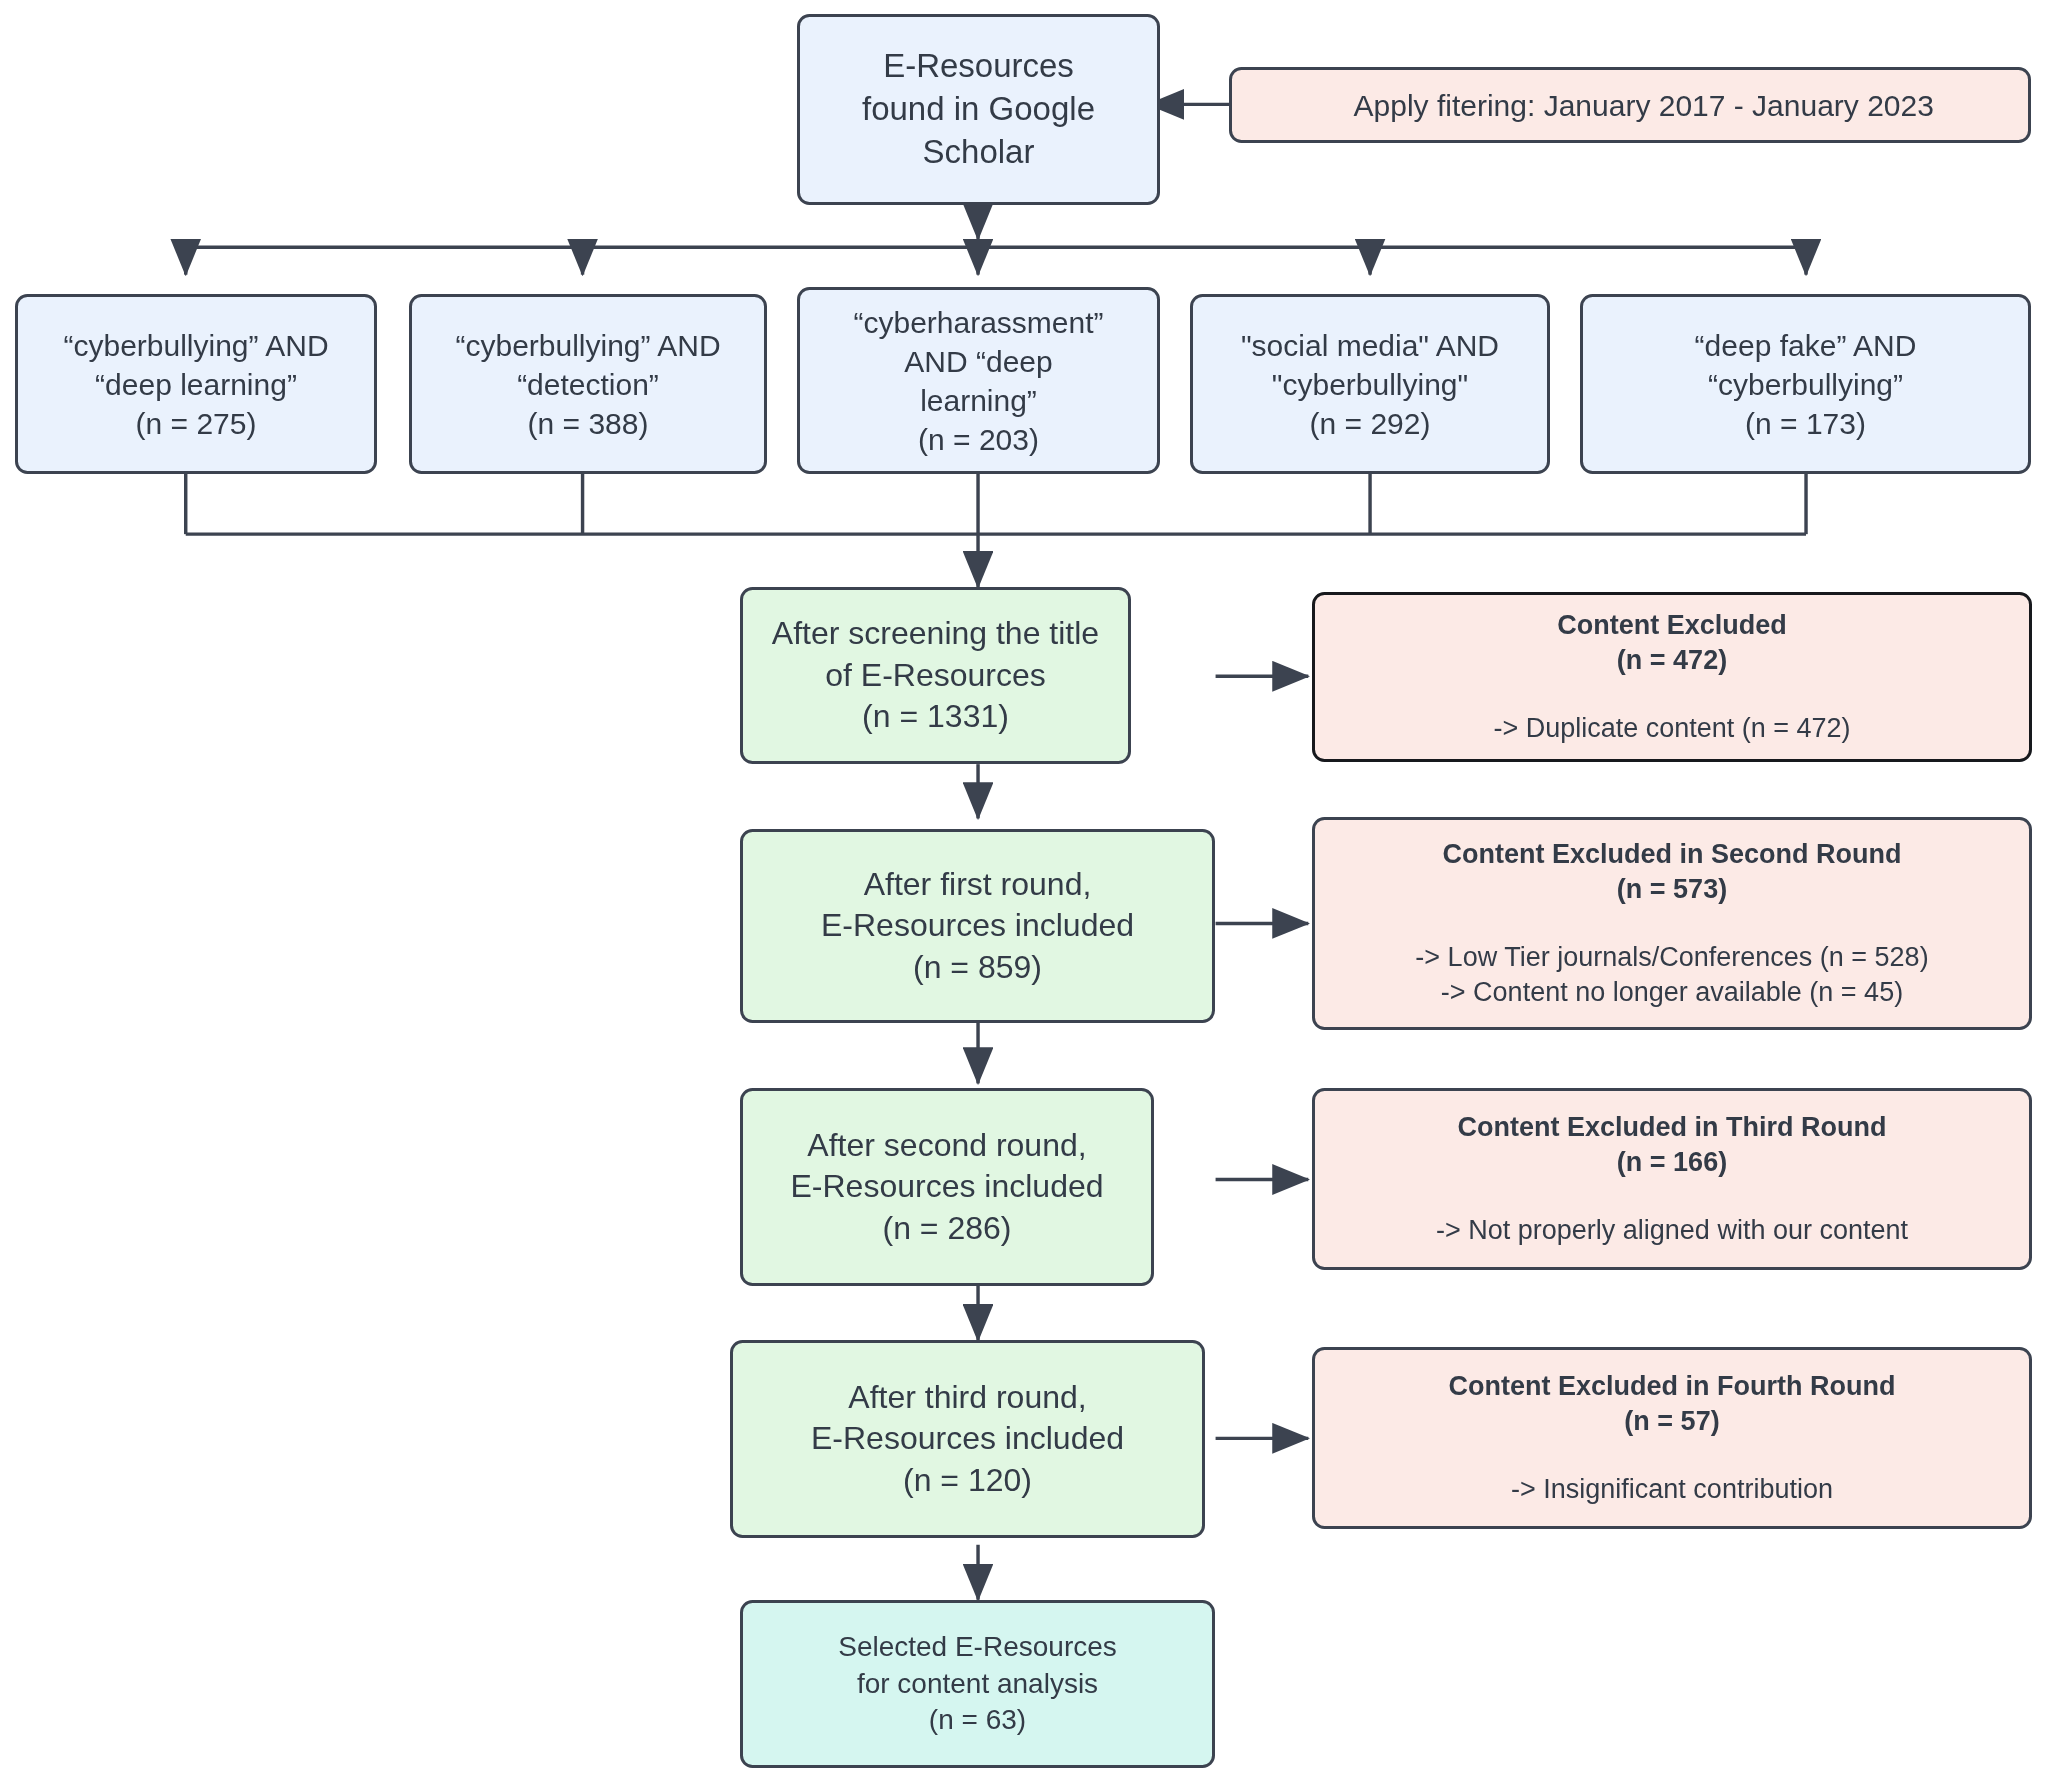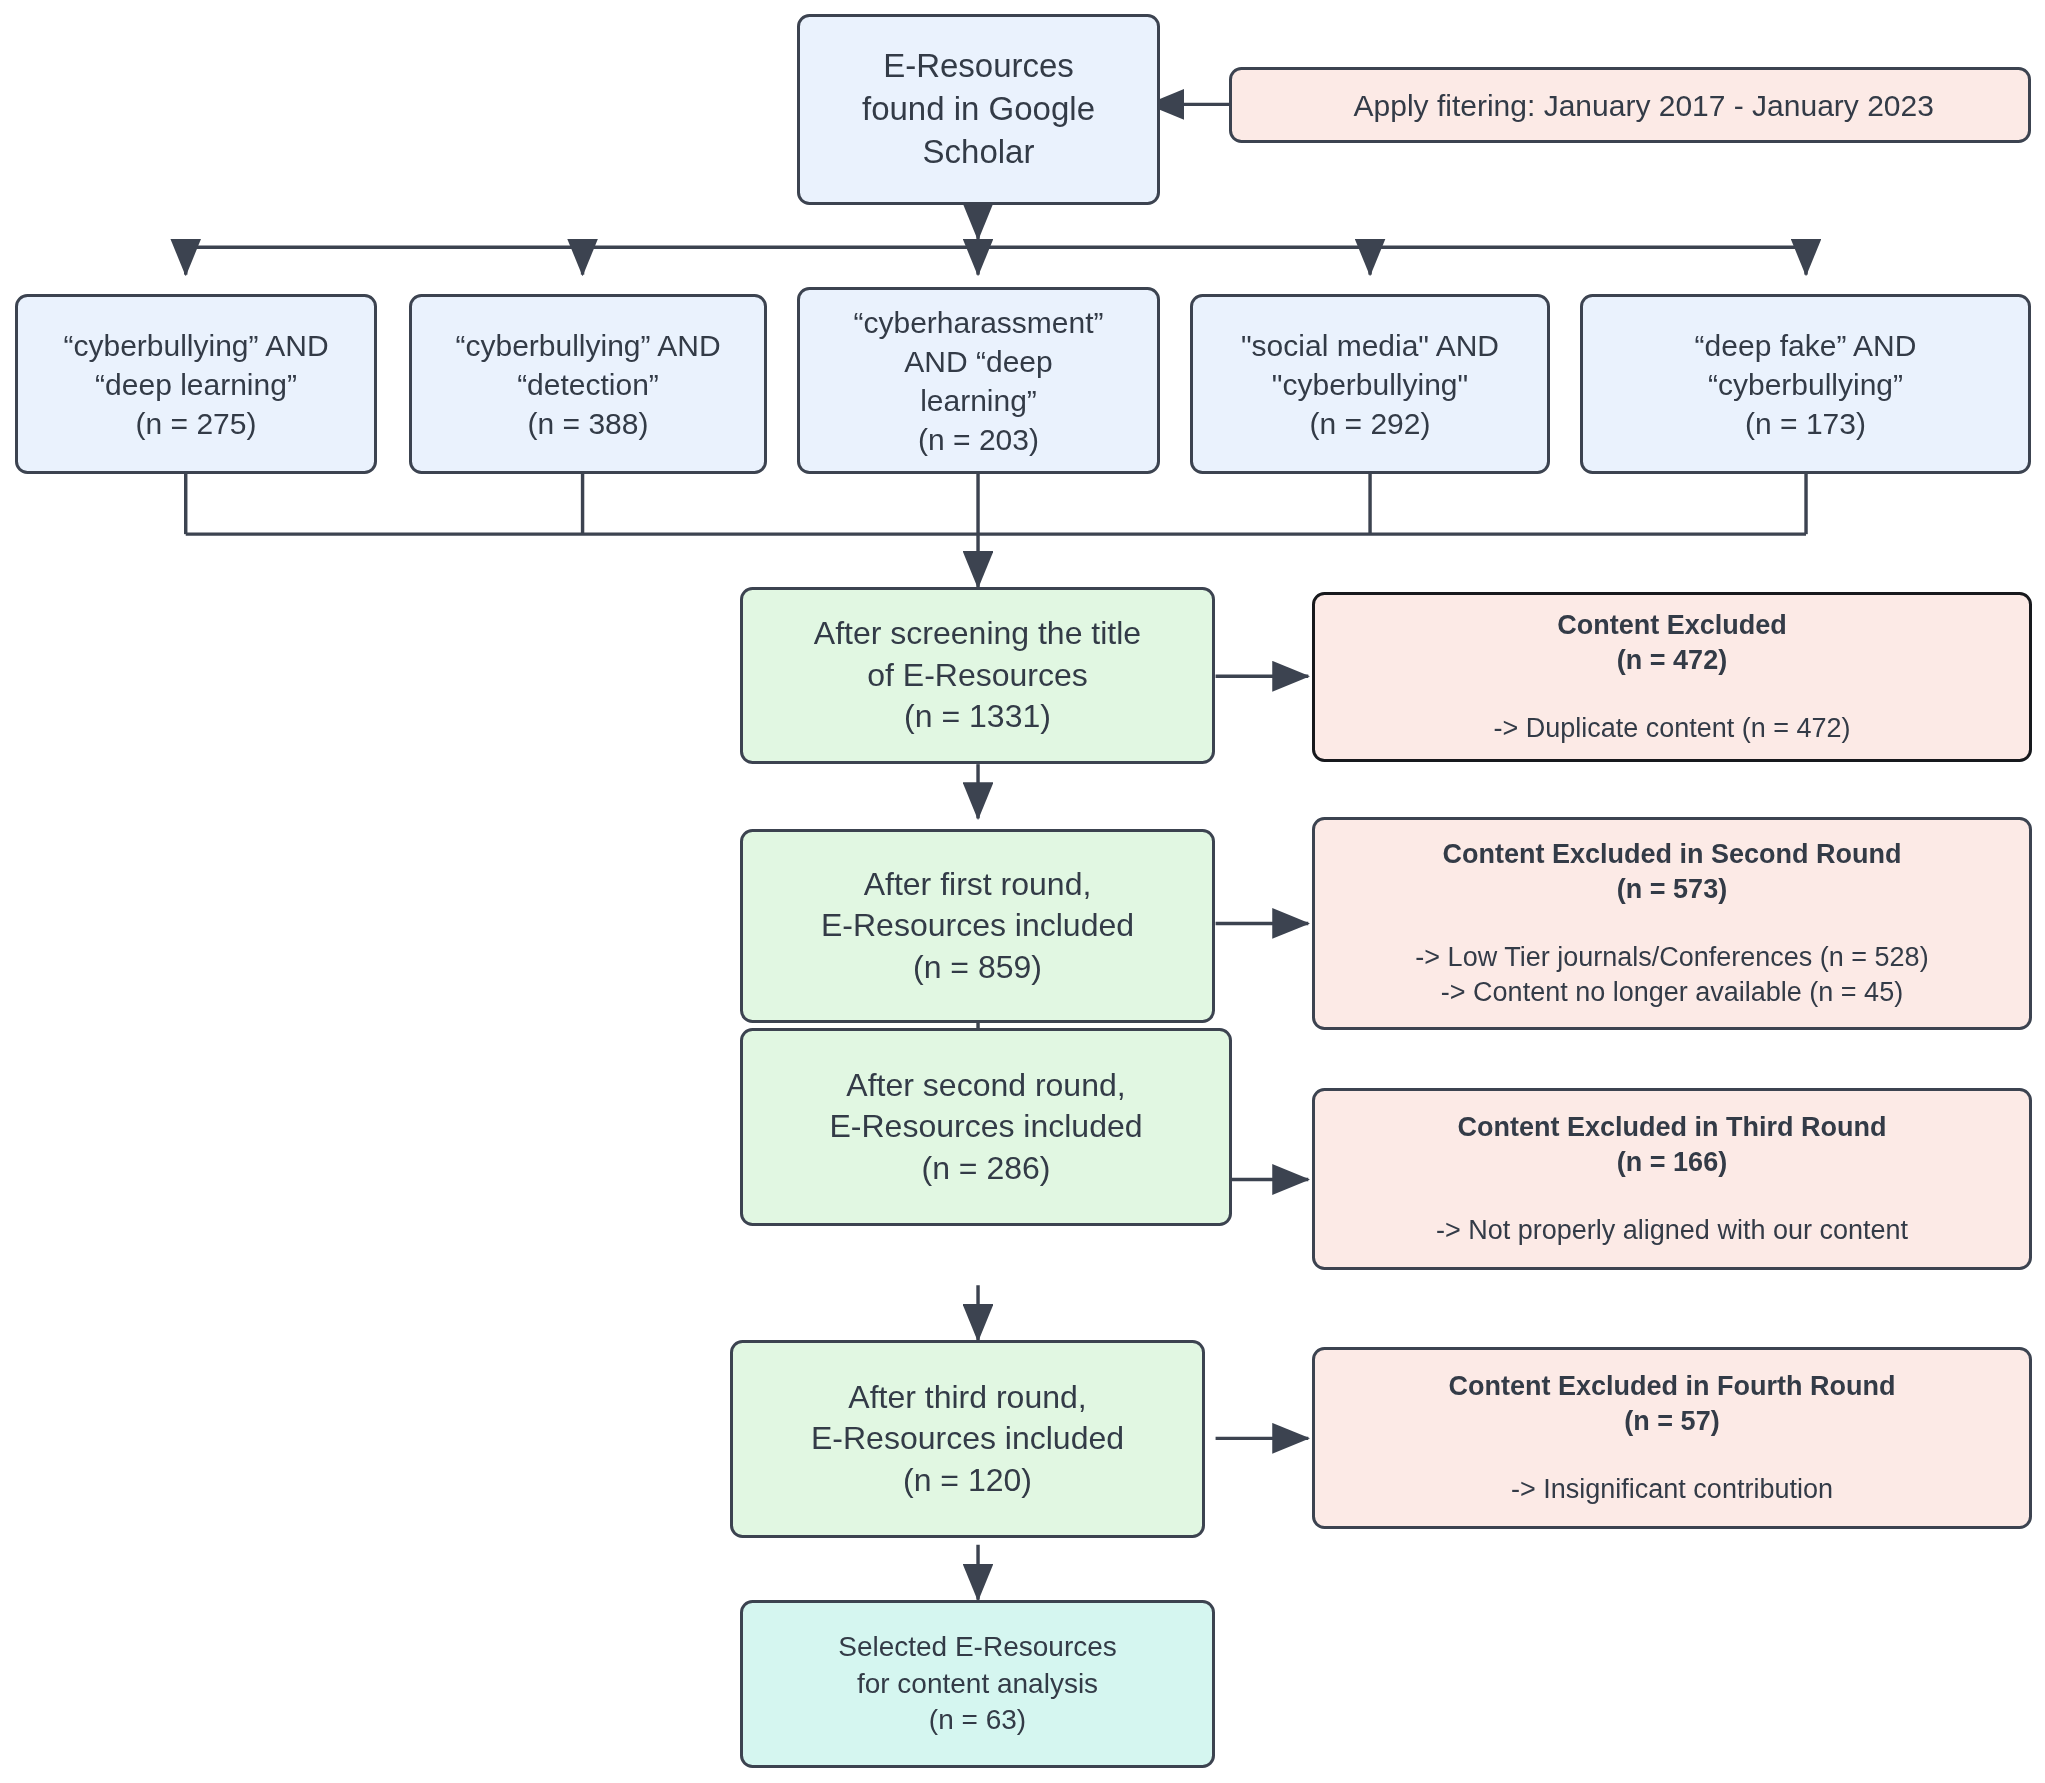--- a/index.html
+++ b/index.html
@@ -158,33 +158,33 @@
     <span class="line">"cyberbullying"</span>
     <span class="line">(n = 292)</span>
   </div>
 
   <div class="node-box node-blue" style="left:1580px; top:294px; width:451px; height:180px;">
     <span class="line">“deep fake” AND</span>
     <span class="line">“cyberbullying”</span>
     <span class="line">(n = 173)</span>
   </div>
 
-  <div class="node-box node-green" style="left:740px; top:587px; width:475px; height:177px;">
+  <div class="node-box node-green" style="left:740px; top:587px; width:391px; height:177px;">
     <span class="line">After screening the title</span>
     <span class="line">of E-Resources</span>
     <span class="line">(n = 1331)</span>
   </div>
 
   <div class="node-box node-green" style="left:740px; top:829px; width:475px; height:194px;">
     <span class="line">After first round,</span>
     <span class="line">E-Resources included</span>
     <span class="line">(n = 859)</span>
   </div>
 
-  <div class="node-box node-green" style="left:740px; top:1028px; width:492px; height:198px;">
+  <div class="node-box node-green" style="left:740px; top:1088px; width:414px; height:198px;">
     <span class="line">After second round,</span>
     <span class="line">E-Resources included</span>
     <span class="line">(n = 286)</span>
   </div>
 
   <div class="node-box node-green" style="left:730px; top:1340px; width:475px; height:198px;">
     <span class="line">After third round,</span>
     <span class="line">E-Resources included</span>
     <span class="line">(n = 120)</span>
   </div>

